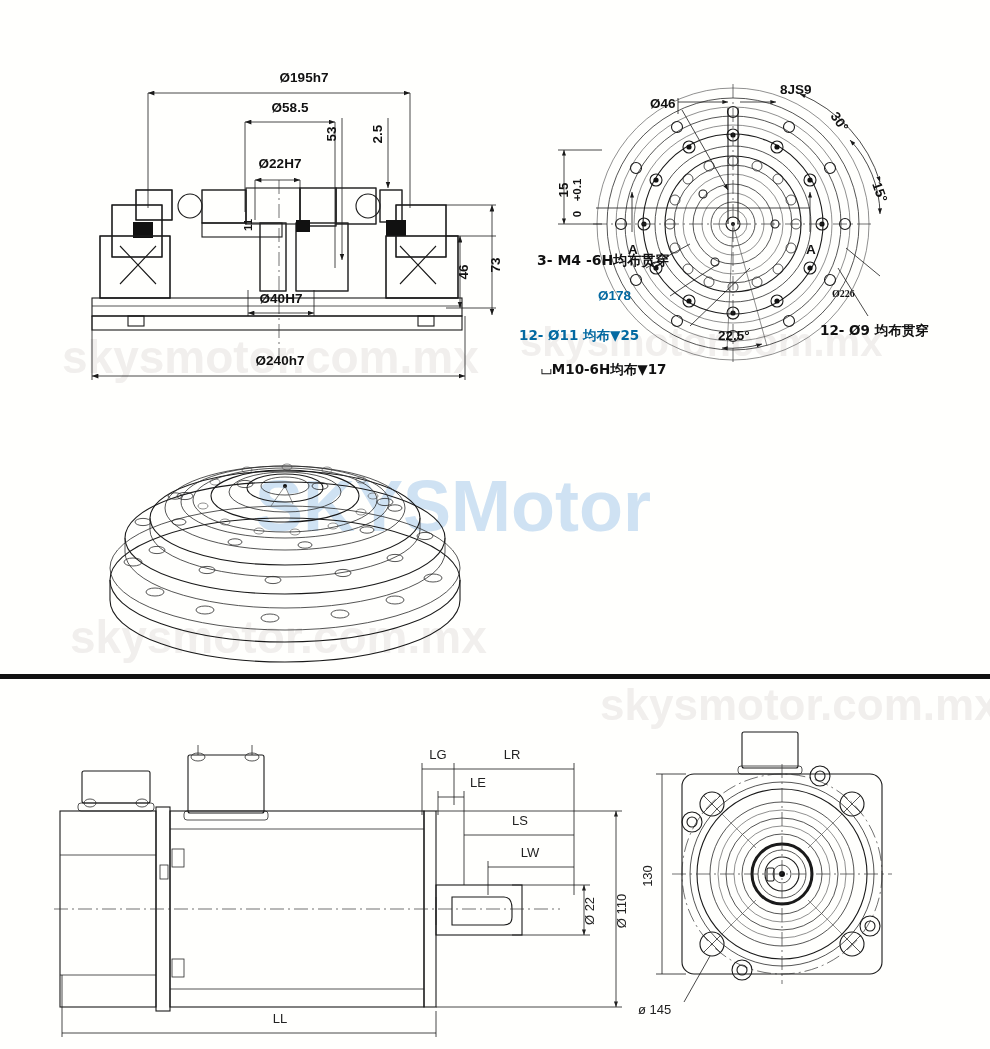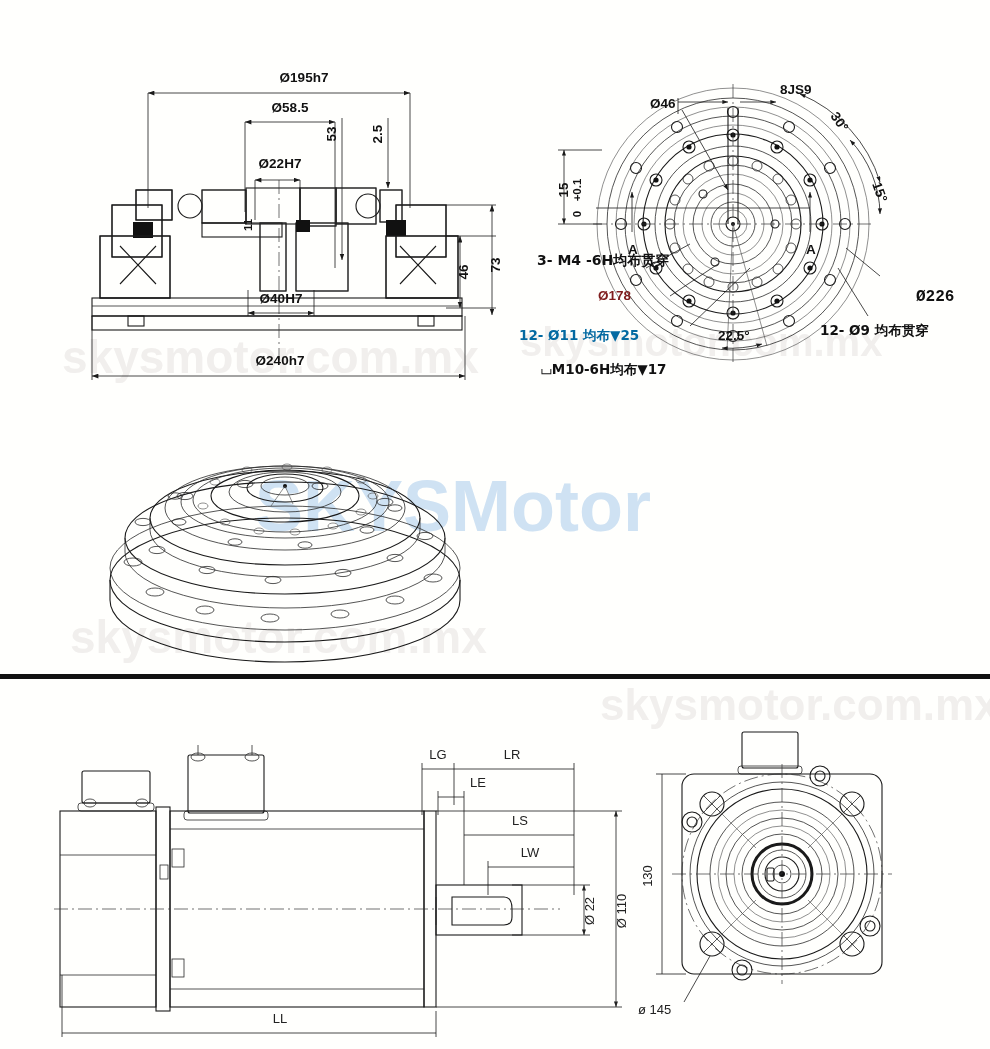--- a/index.html
+++ b/index.html
@@ -322,24 +322,24 @@
     <path class="dim" d="M120,224 L168,192"></path>
     <path class="dim" d="M140,254 L200,196"></path>
     <path class="dim" d="M330,204 L296,176"></path>
     <path class="dim" d="M318,244 L288,196"></path>
   </svg>
 
   <div style="position:absolute;left:537px;top:252px;font-size:14px;font-weight:bold;
               font-family:'DejaVu Sans',sans-serif;color:#111;white-space:nowrap;">3- M4 -6H均布贯穿</div>
 
   <div style="position:absolute;left:598px;top:288px;font-size:13.5px;font-weight:bold;
-              font-family:'Liberation Sans',sans-serif;color:#7f1d1d;white-space:nowrap;">Ø178</div>
-
-  <div style="position:absolute;left:916px;top:288px;font-size:16px;font-weight:bold;
-              font-family:Liberation Mono, monospace;color:#111;white-space:nowrap;">Ø226</div>
+              font-family:'Liberation Sans',sans-serif;color:#0369a1;white-space:nowrap;">Ø178</div>
+
+  <div style="position:absolute;left:832px;top:288px;font-size:10px;font-weight:bold;
+              font-family:Liberation Serif, serif;color:#111;white-space:nowrap;">Ø226</div>
 
   <div style="position:absolute;left:519px;top:327px;font-size:13.5px;font-weight:bold;
               font-family:'DejaVu Sans',sans-serif;color:#0369a1;white-space:nowrap;">12- Ø11 均布▼25</div>
 
   <div style="position:absolute;left:820px;top:322px;font-size:13.5px;font-weight:bold;
               font-family:'DejaVu Sans',sans-serif;color:#111;white-space:nowrap;">12- Ø9 均布贯穿</div>
 
   <div style="position:absolute;left:541px;top:361px;font-size:13.5px;font-weight:bold;
               font-family:'DejaVu Sans',sans-serif;color:#111;white-space:nowrap;">⌴M10-6H均布▼17</div>
 

